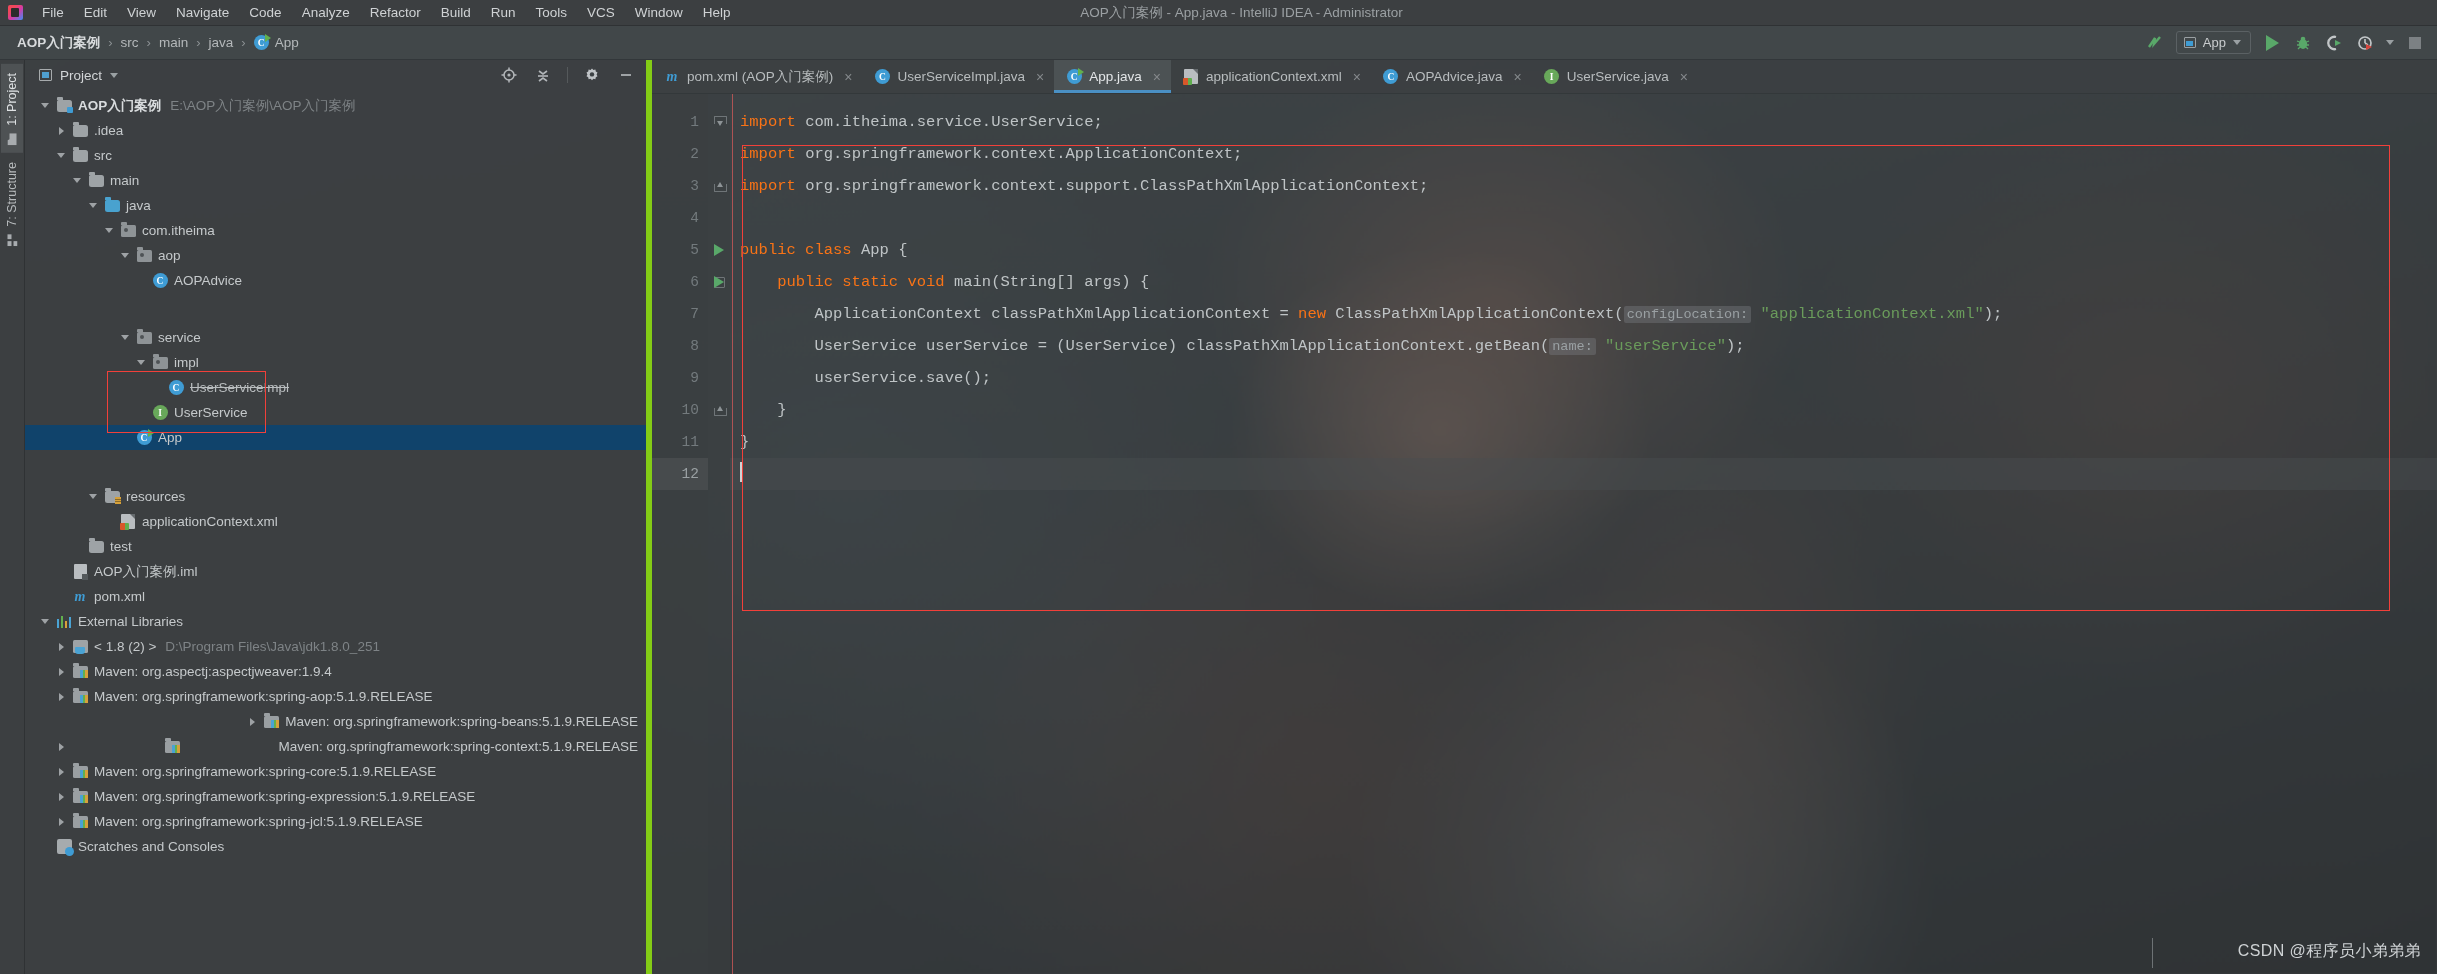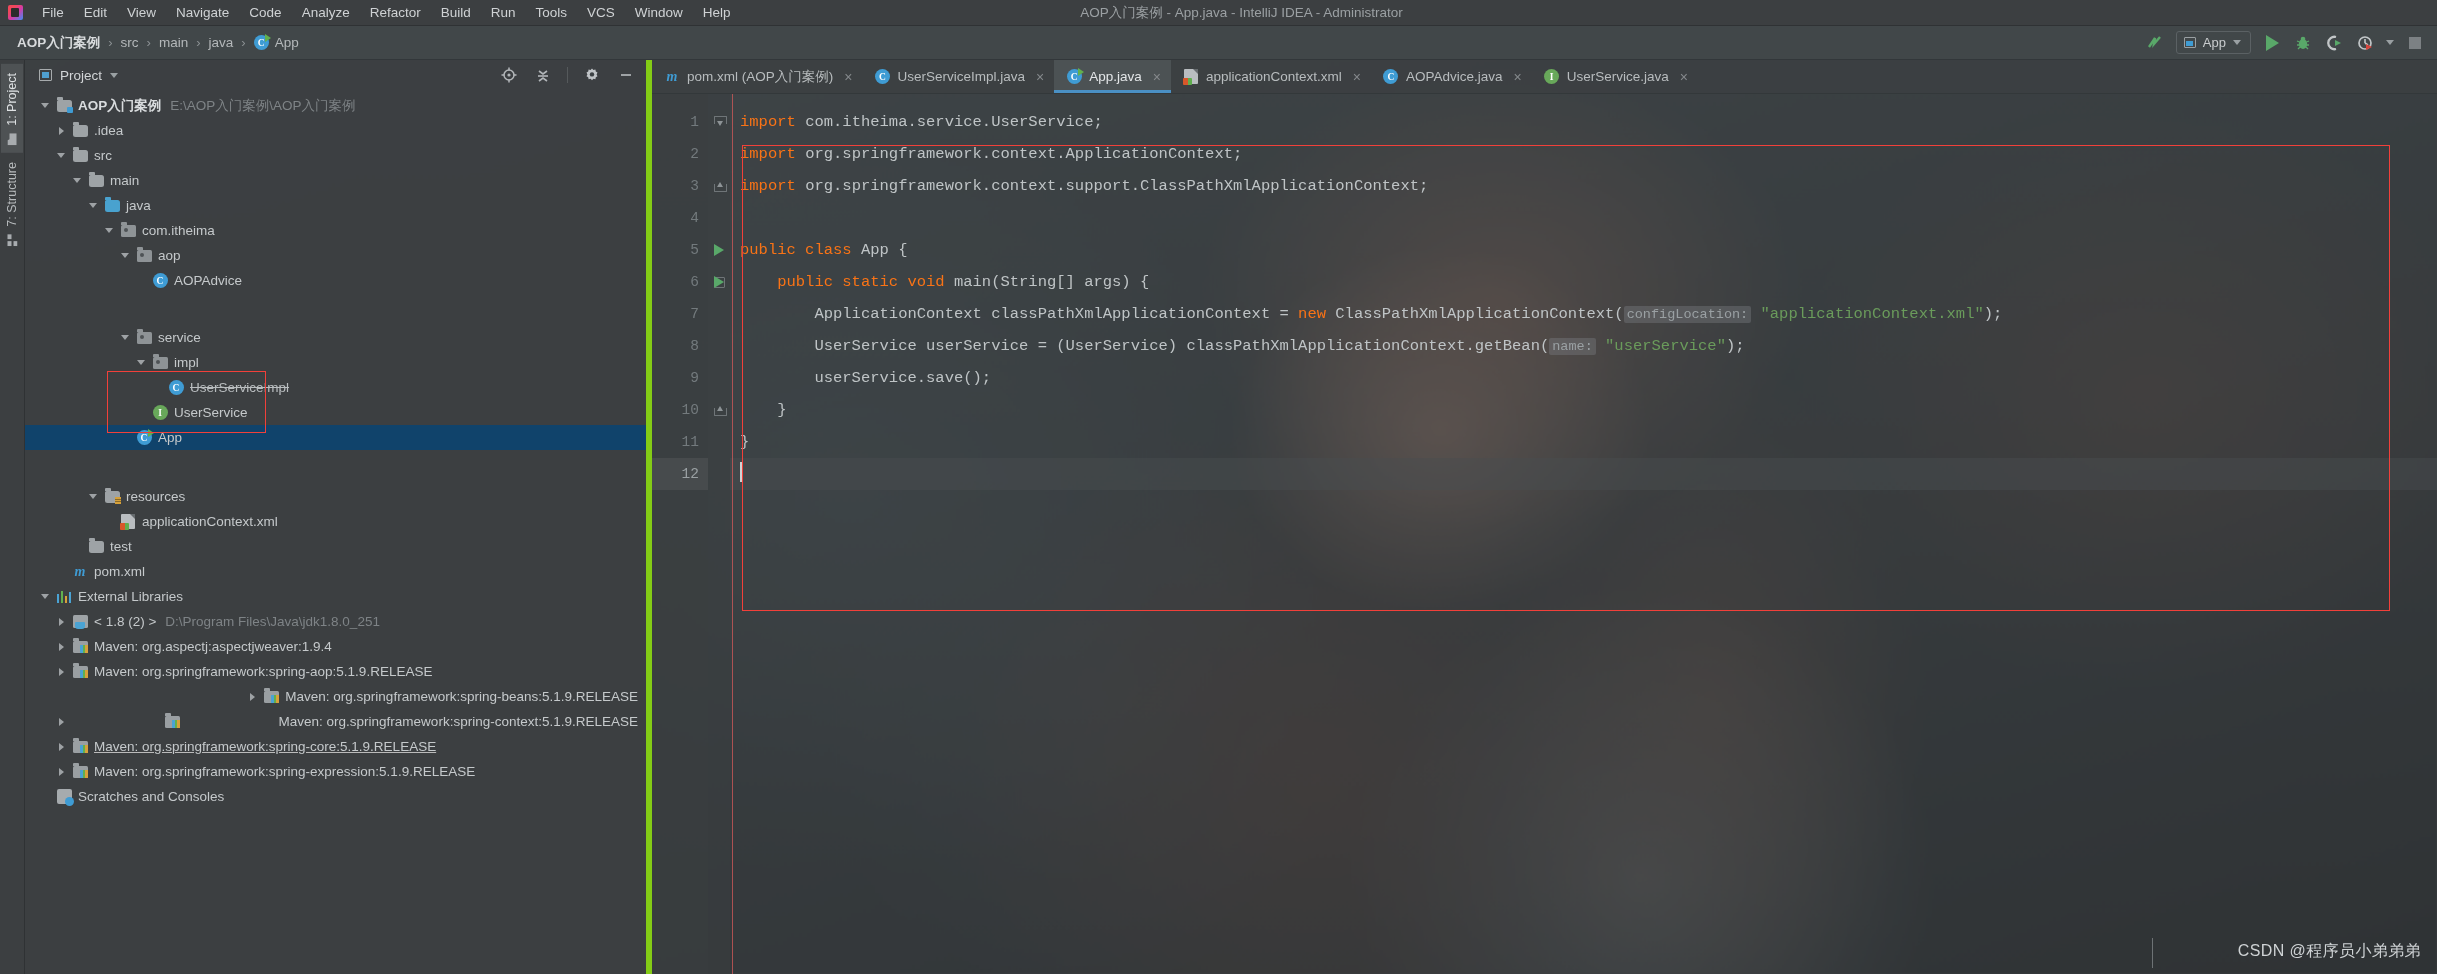--- a/index.html
+++ b/index.html
@@ -457,20 +457,27 @@
           <div class="row" style="padding-left: 46px;">
             <span class="arrow"></span>
             <span class="nico">
               <span class="fldr"></span>
             </span>
             <span class="label">test</span>
           </div>
           <div class="row" style="padding-left: 30px;">
             <span class="arrow"></span>
             <span class="nico">
+              <span class="imlico"></span>
+            </span>
+            <span class="label">AOP入门案例.iml</span>
+          </div>
+          <div class="row" style="padding-left: 30px;">
+            <span class="arrow"></span>
+            <span class="nico">
               <span class="mico">m</span>
             </span>
             <span class="label">pom.xml</span>
           </div>
           <div class="row" style="padding-left: 14px;">
             <span class="arrow open"></span>
             <span class="nico">
               <span class="libico">
                 <i style="height:9px;background:#4aa3d4"></i>
                 <i style="height:12px;background:#62b04e"></i>
@@ -509,33 +516,40 @@
             </span>
             <span class="label">Maven: org.springframework:spring-beans:5.1.9.RELEASE</span>
           </div>
           <div class="row" style="padding-left: 30px; justify-content: space-between;">
             <span class="arrow closed"></span>
             <span class="nico">
               <span class="mvnico"></span>
             </span>
             <span class="label">Maven: org.springframework:spring-context:5.1.9.RELEASE</span>
           </div>
-          <div class="row" style="padding-left: 30px; text-decoration: underline;">
+          <div class="row" style="padding-left: 30px;">
             <span class="arrow closed"></span>
             <span class="nico">
               <span class="mvnico"></span>
             </span>
             <span class="label">Maven: org.springframework:spring-core:5.1.9.RELEASE</span>
           </div>
           <div class="row" style="padding-left: 30px;">
             <span class="arrow closed"></span>
             <span class="nico">
               <span class="mvnico"></span>
             </span>
             <span class="label">Maven: org.springframework:spring-expression:5.1.9.RELEASE</span>
+          </div>
+          <div class="row" style="padding-left: 30px;">
+            <span class="arrow closed"></span>
+            <span class="nico">
+              <span class="mvnico"></span>
+            </span>
+            <span class="label">Maven: org.springframework:spring-jcl:5.1.9.RELEASE</span>
           </div>
           <div class="row" style="padding-left: 14px;">
             <span class="arrow"></span>
             <span class="nico">
               <span class="scratchico"></span>
             </span>
             <span class="label">Scratches and Consoles</span>
           </div>
         </div>
     </div>

